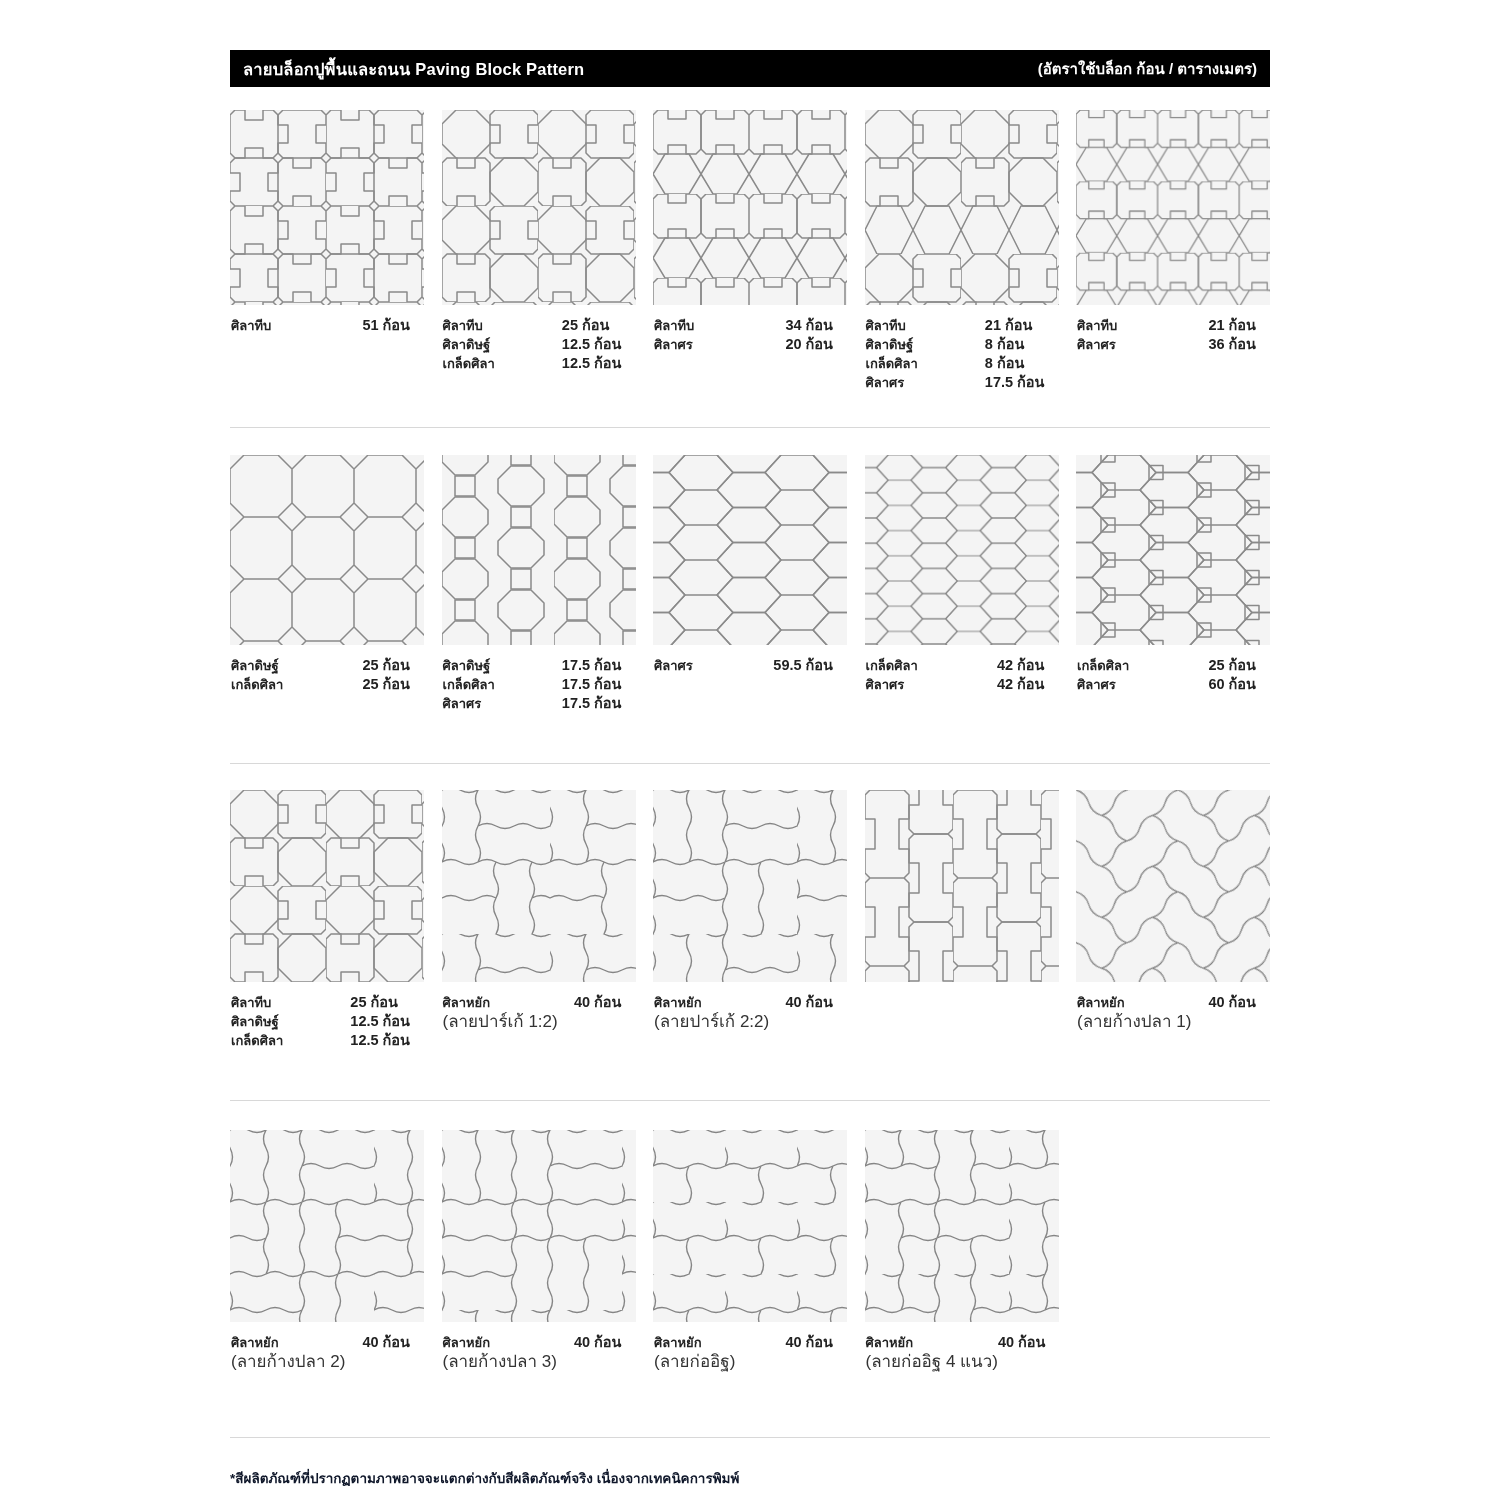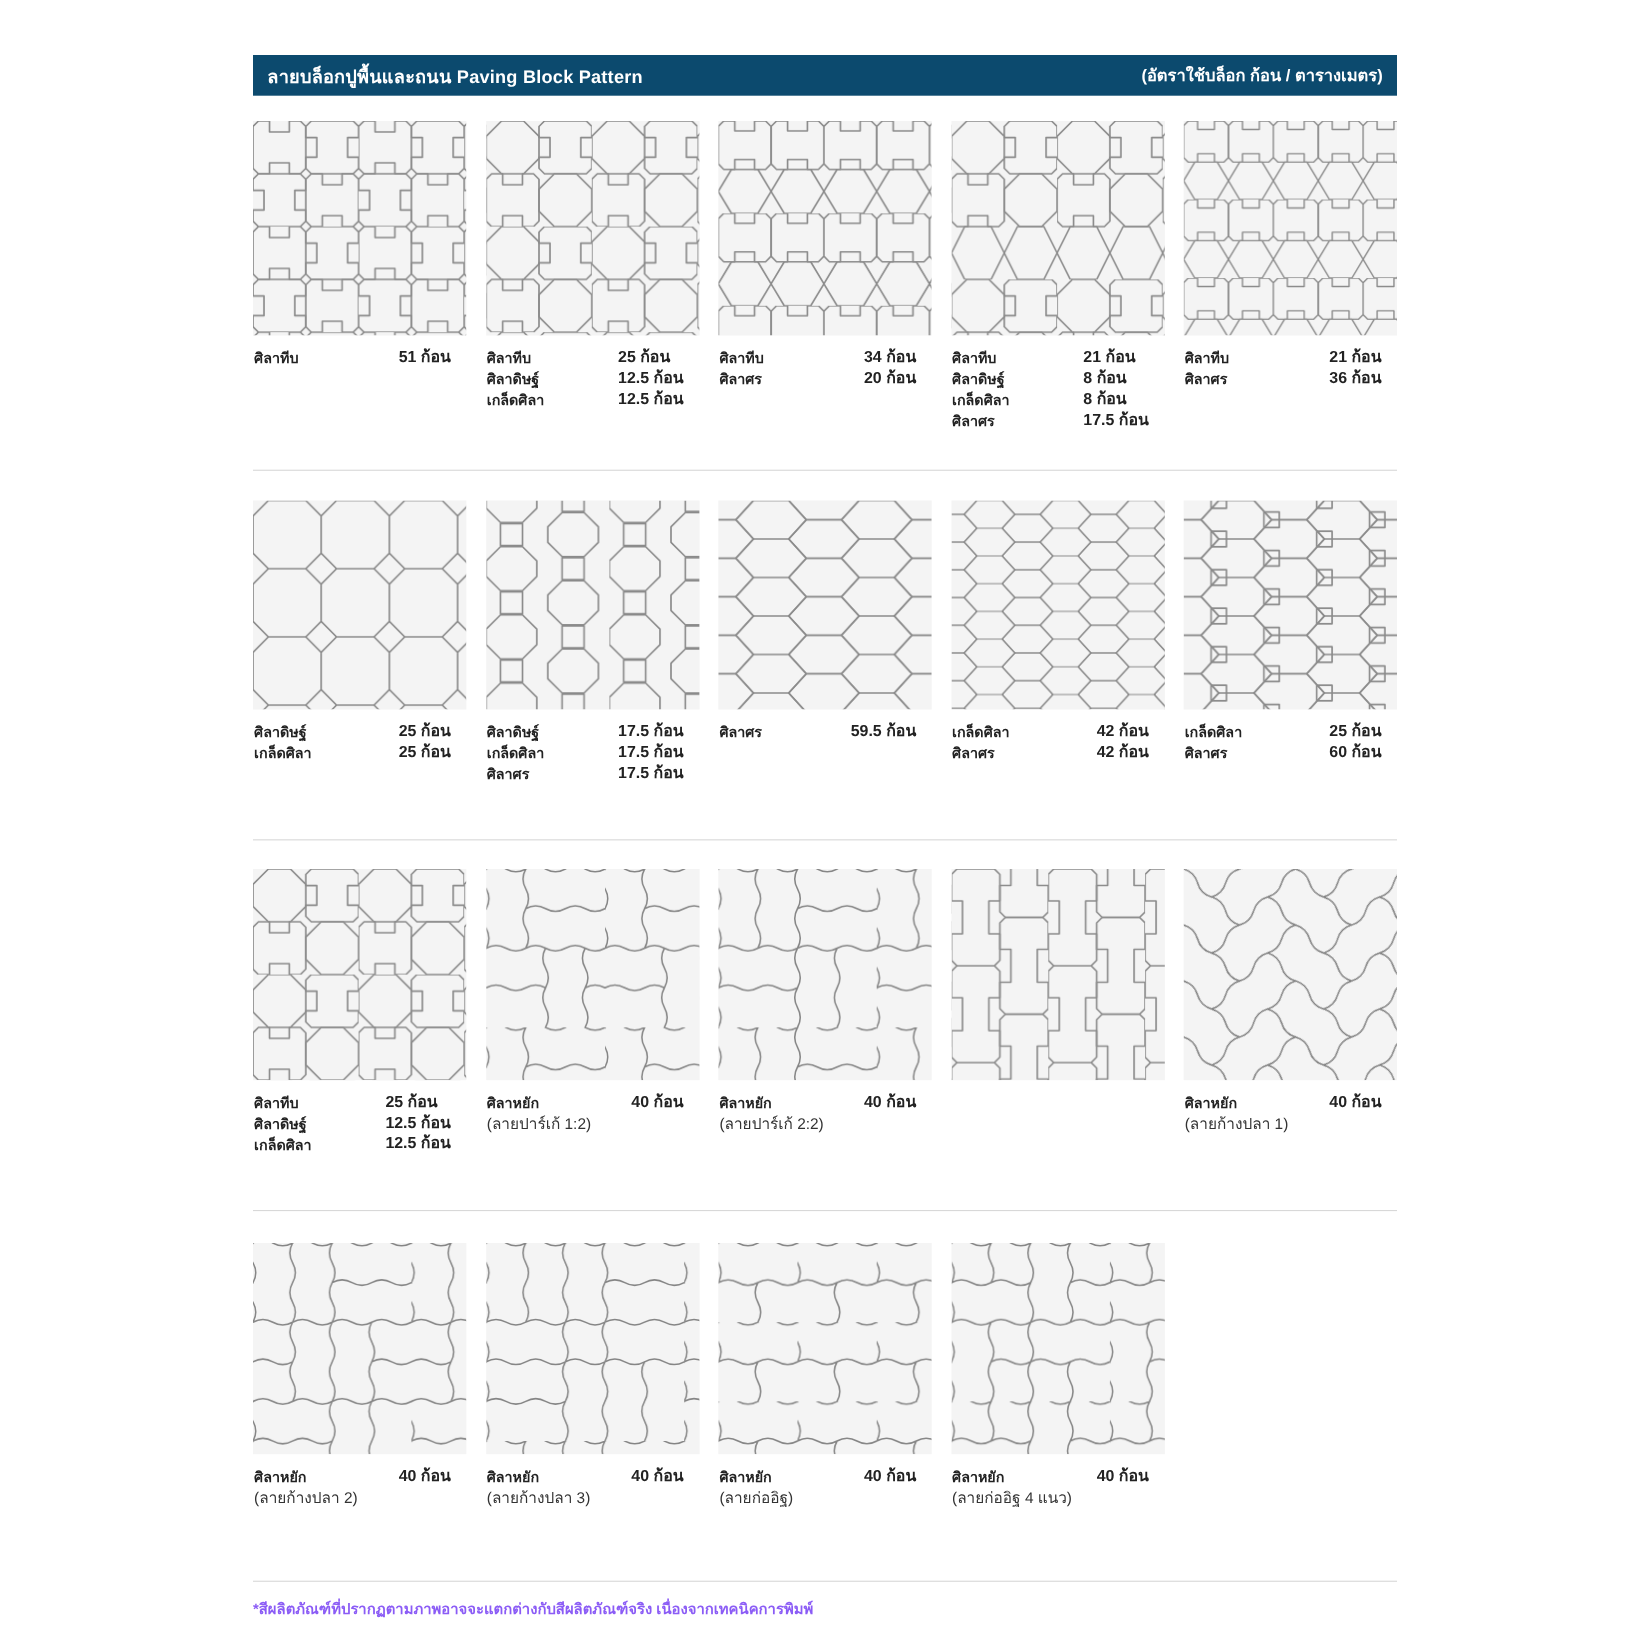--- a/index.html
+++ b/index.html
@@ -1,35 +1,35 @@
 <!DOCTYPE html>
 <html><head>
 <meta charset="utf-8">
 <style>
   html,body{margin:0;padding:0}
   body{width:1500px;height:1500px;background:#ffffff;position:relative;
        font-family:"Liberation Sans","DejaVu Sans",sans-serif;color:#222}
   .content{position:absolute;left:230px;top:50px;width:1040px}
-  .hdr{background:#0c4a6e;color:#fff;height:37px;display:flex;align-items:center;
+  .hdr{background:#000000;color:#fff;height:37px;display:flex;align-items:center;
        justify-content:space-between;padding:0 13px;box-sizing:border-box}
   .hdr .t{font-size:16.5px;font-weight:700;letter-spacing:.2px}
   .hdr .u{font-size:15px;font-weight:700}
   .grid{display:grid;grid-template-columns:repeat(5,194px);column-gap:17.5px}
   .g1{margin-top:23px}
   .gap2{margin-top:27px}.gap3{margin-top:26px}.gap4{margin-top:29px}
   .sw{display:block;background:#f4f4f4}
   .lbl{display:flex;justify-content:space-between;align-items:flex-start;
        padding:11px 2px 0 1px;box-sizing:border-box}
   .r1 .lbl{height:122px}.r2 .lbl{height:118px}.r3 .lbl{height:118px}.r4 .lbl{height:115px}
   .n{font-size:13px;font-weight:700;color:#222;line-height:19px;white-space:nowrap}
-  .s{font-size:14px;font-weight:400;color:#333;line-height:19px;white-space:nowrap}
+  .s{font-size:17px;font-weight:400;color:#333;line-height:19px;white-space:nowrap}
   .c{font-size:14.5px;font-weight:700;color:#222;line-height:19px;white-space:nowrap}
   .cts{padding-right:12px}
   hr.div{border:0;border-top:1px solid #d8d8d8;margin:0}
-  .foot{margin-top:13px;font-size:13.5px;font-weight:700;color:#8b5cf6}
+  .foot{margin-top:29px;font-size:13.5px;font-weight:700;color:#0f172a}
   .pg{fill:none;stroke:#8a8a8a;stroke-width:1.5;stroke-linejoin:round}
   .pw{fill:none;stroke:#858585;stroke-width:1.4;stroke-linecap:round}
 </style>
 </head>
 <body>
 
 <svg width="0" height="0" style="position:absolute" aria-hidden="true">
 <defs>
   <g id="g-ihex">
     <path class="pg" d="M5,0 H15 V9 H33 V0 H43 L48,5 V39 L43,44 H33 V35 H15 V44 H5 L0,39 V5 Z"></path>

